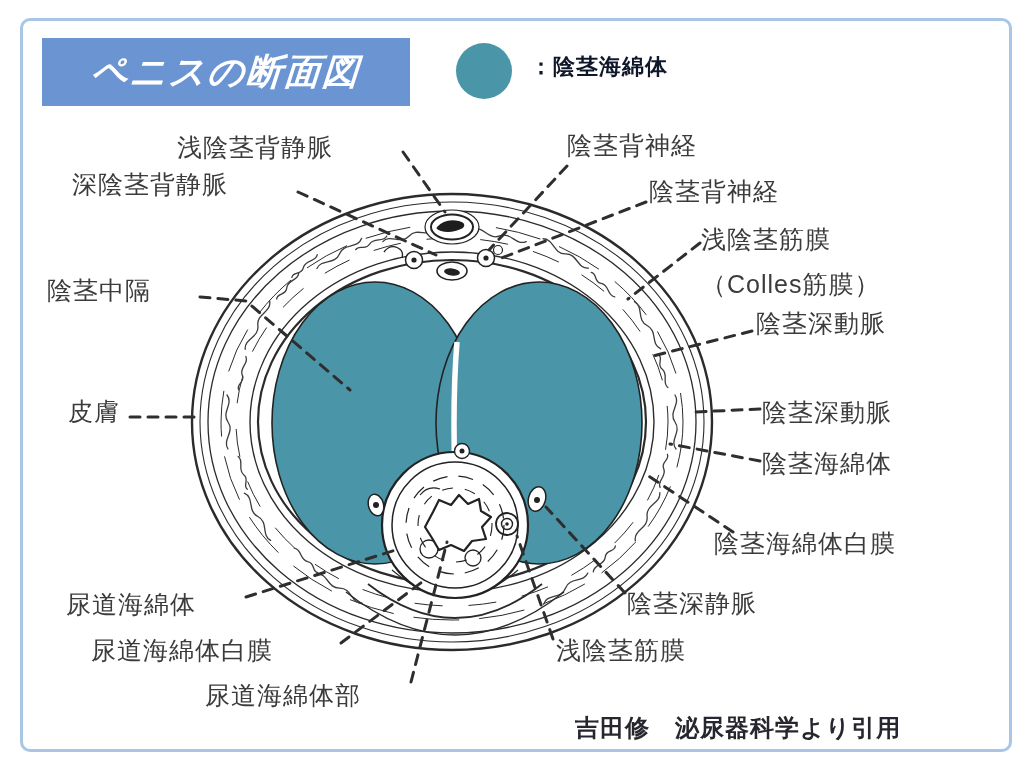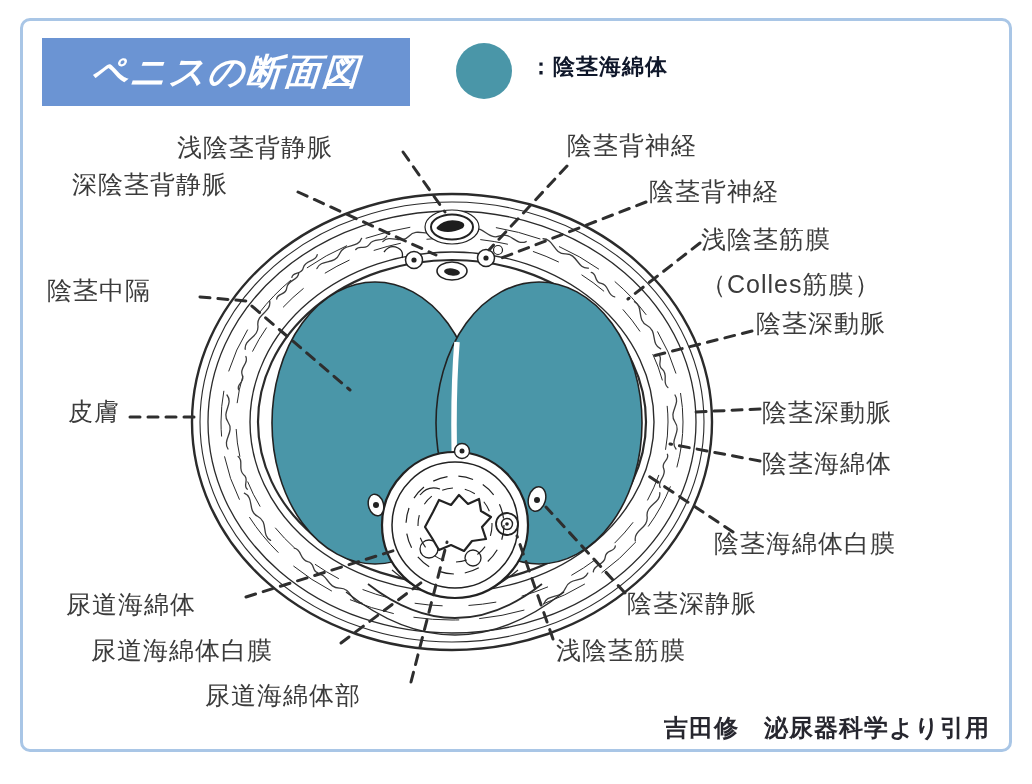--- a/index.html
+++ b/index.html
@@ -10,21 +10,21 @@
   .title-box{position:absolute;left:42px;top:38px;width:368px;height:68px;
          background:#6b94d3;display:flex;align-items:center;justify-content:center;}
   .title-box span{color:#ffffff;font-size:36px;font-weight:bold;font-style:italic;
          letter-spacing:2px;transform:skewX(-4deg);white-space:nowrap;}
   .legend{position:absolute;left:455px;top:42px;display:flex;align-items:center;}
   .legend-label{position:absolute;left:530px;top:52px;font-size:22px;font-weight:bold;
          color:#0f172a;letter-spacing:1px;white-space:nowrap;}
   .lbl{position:absolute;font-family:Liberation Sans, sans-serif;font-size:25px;
        color:#3b3b3b;letter-spacing:1px;white-space:nowrap;line-height:30px;}
   .lbl .l2{display:block;margin-top:15px;}
-  .citation{position:absolute;left:560px;top:712px;width:430px;text-align:right;
+  .citation{position:absolute;left:575px;top:712px;width:430px;text-align:left;
        font-size:24px;font-weight:bold;color:#26262e;letter-spacing:1px;white-space:nowrap;}
   svg{position:absolute;left:0;top:0;}
   .teal{fill:#4a96a8;}
 </style>
 </head>
 <body>
 
 <div class="frame"></div>
 
 <svg width="1032" height="784" viewBox="0 0 1032 784">

